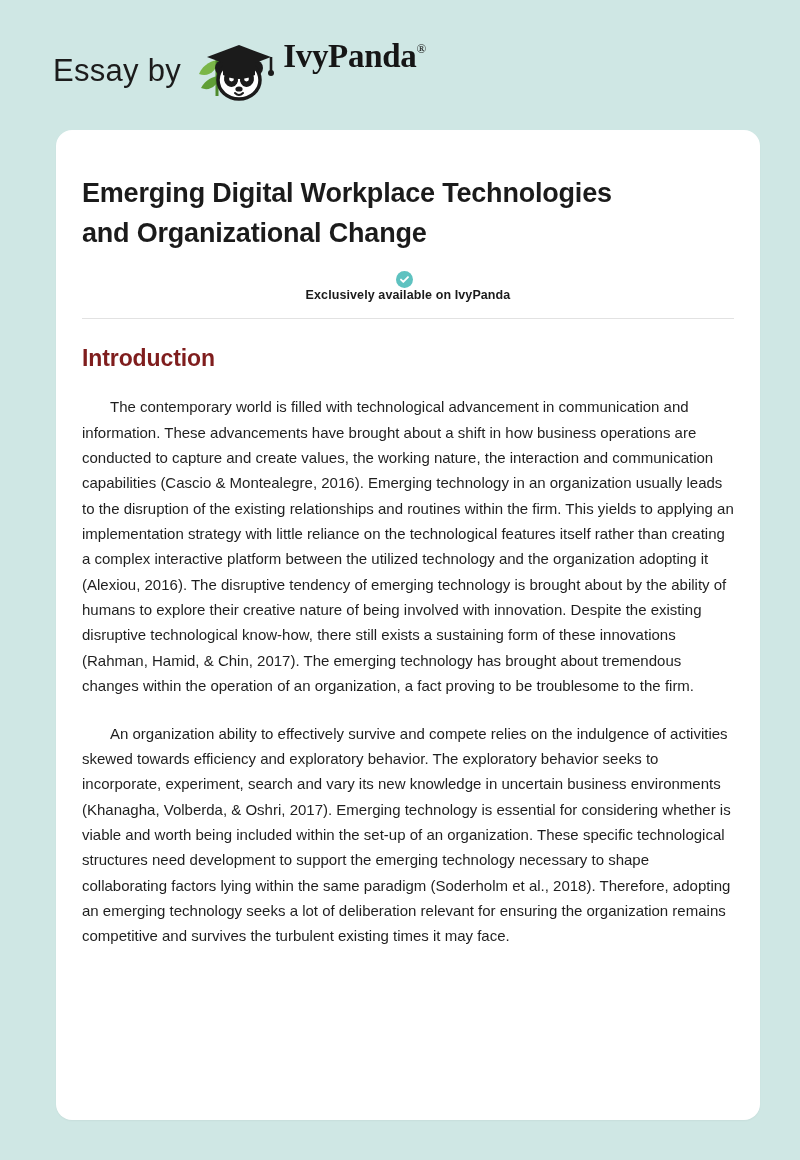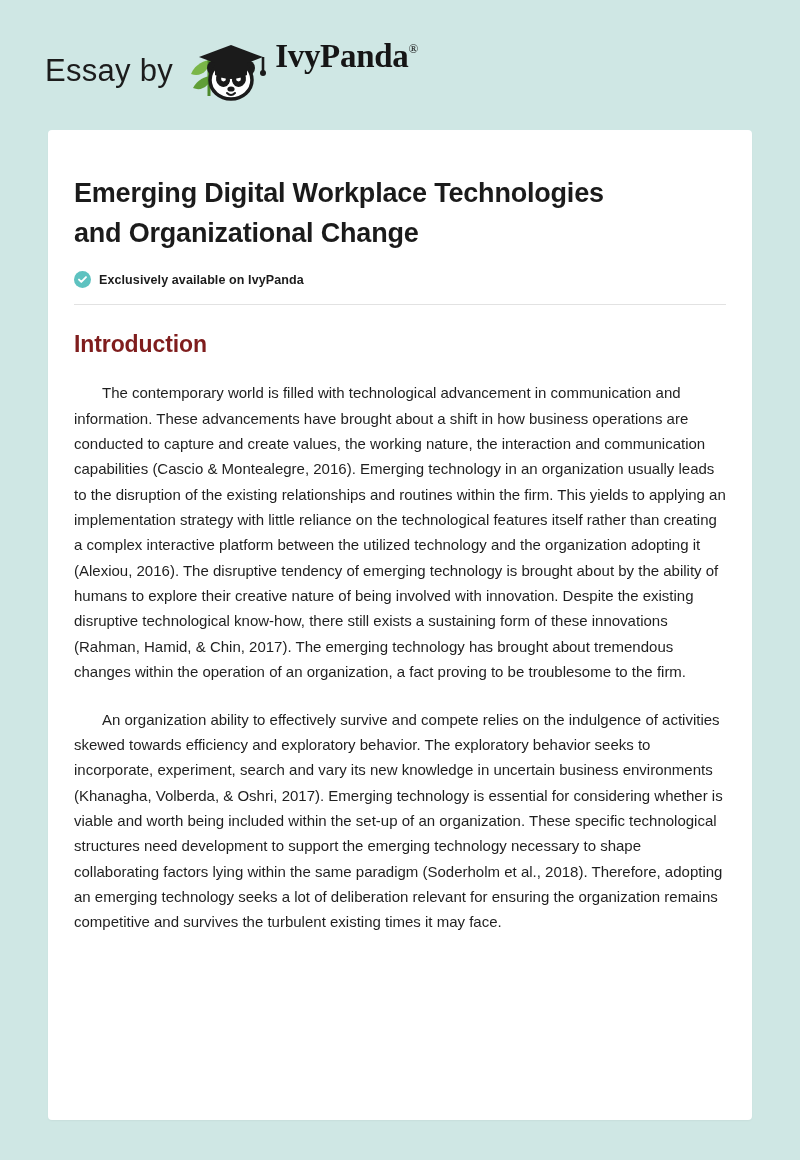--- a/index.html
+++ b/index.html
@@ -11,20 +11,21 @@
     height: 1160px;
     background: #cfe7e4;
     font-family: "Liberation Sans", sans-serif;
     -webkit-font-smoothing: antialiased;
   }
   .page {
     position: relative;
     width: 688px;
     height: 1160px;
     box-sizing: border-box;
+    margin-left: 8px;
   }
   
   .brand {
     position: absolute;
     top: 36px;
     left: 45px;
     display: flex;
     align-items: center;
     height: 70px;
   }
@@ -62,39 +63,40 @@
     top: -2px;
   }
   
   .card {
     position: absolute;
     top: 130px;
     left: 48px;
     width: 704px;
     height: 990px;
     background: #ffffff;
-    border-radius: 4px;
+    border-radius: 16px;
     box-sizing: border-box;
     padding: 44px 26px 16px 26px;
     overflow: hidden;
     box-shadow: 0 1px 2px rgba(0,0,0,0.04);
   }
   .doc-title {
     font-size: 27px;
     line-height: 1.47;
     font-weight: bold;
     color: #1b1b1b;
     margin: 0 0 18px 0;
     letter-spacing: -0.2px;
     max-width: 560px;
   }
   .exclusive {
     display: flex;
     align-items: center;
     margin: 0 0 16px 0;
+    flex-direction: column;
   }
   .check-badge {
     width: 17px;
     height: 17px;
     border-radius: 50%;
     background: #5ec2c0;
     display: inline-flex;
     align-items: center;
     justify-content: center;
     margin-right: 8px;

